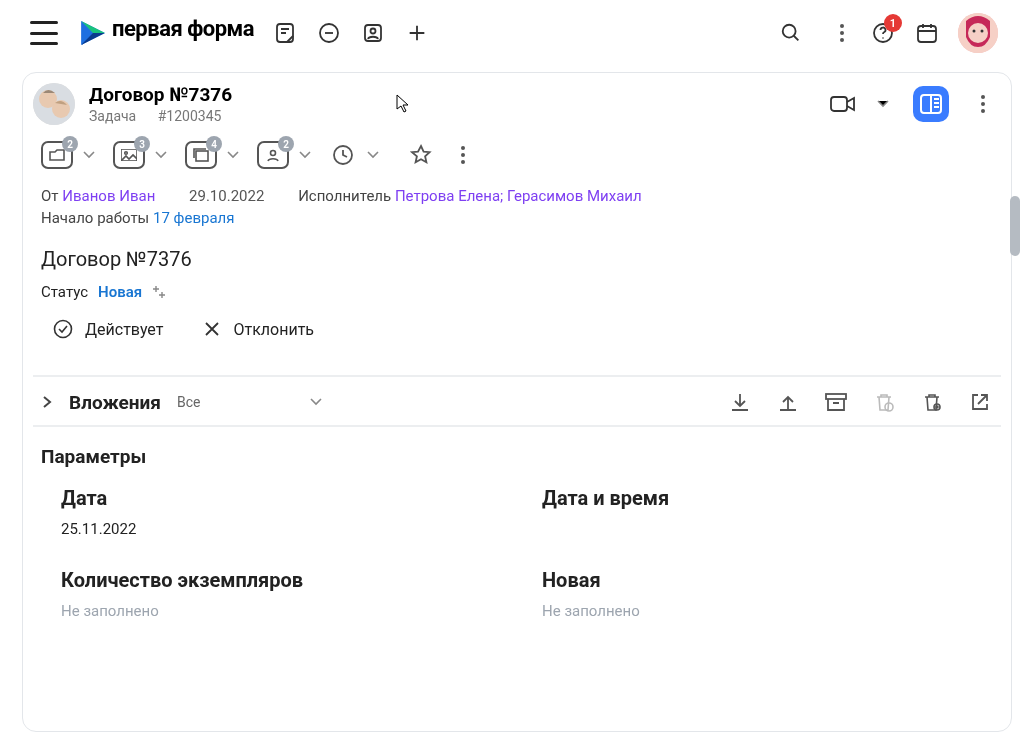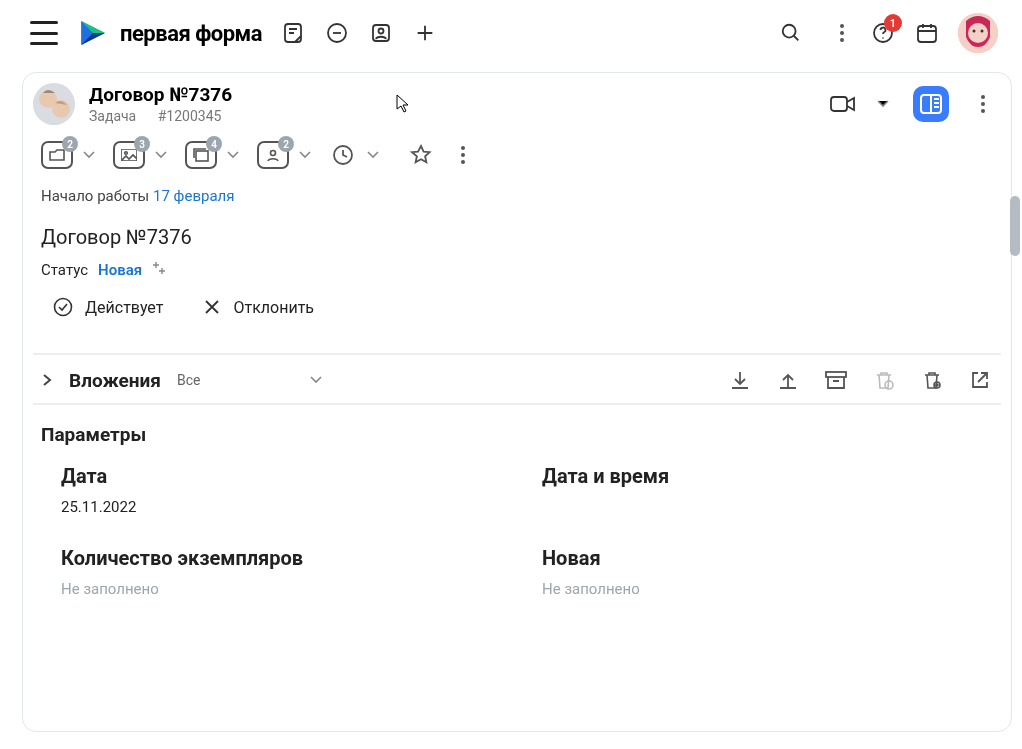--- a/index.html
+++ b/index.html
@@ -16,21 +16,21 @@
   
   .topbar {
     height: 66px;
     display: flex;
     align-items: center;
     padding: 0 24px 0 30px;
     gap: 18px;
   }
   .hamburger { width: 28px; height: 24px; display:flex; flex-direction:column; justify-content:space-between; cursor:pointer;}
   .hamburger div { height: 3px; background:#222; border-radius:2px;}
-  .logo { display:flex; align-items:center; gap:10px; }
+  .logo { display:flex; gap:2px; }
   .logo-sym { width:34px; height:34px; position:relative; }
   .logo-text { font-weight:700; font-size:22px; color:#000; letter-spacing:-0.5px;}
   .top-icon { width:26px; height:26px; display:flex; align-items:center; justify-content:center; color:#444; cursor:pointer; position:relative;}
   .top-icon svg { stroke:#333; fill:none; }
   .spacer { flex:1; }
   .badge-red {
     position:absolute; top:-6px; right:-6px; background:#e53935; color:#fff;
     border-radius:50%; width:18px; height:18px; font-size:11px; display:flex;
     align-items:center; justify-content:center; font-weight:600;
   }
@@ -89,21 +89,21 @@
   .meta { padding: 14px 18px 4px 18px; font-size:15px; }
   .meta-row { margin-bottom:4px; }
   .meta-label { color:#444; }
   .meta-link { color:#7e3ff2; }
   .meta-date { color:#555; margin-left:30px; }
   .meta-exec { margin-left:30px; }
   .blue-link { color:#1976d2; }
 
   .breadcrumb { color:#666; padding: 12px 18px 2px 18px; font-size:15px;}
   .doc-title { padding: 12px 18px 4px 18px; font-size:20px; color:#222; }
-  .status-row { padding: 8px 18px 4px 18px; display:flex; gap:10px; font-size:15px;}
+  .status-row { padding: 8px 18px 4px 18px; display:flex; align-items:center; gap:10px; font-size:15px;}
   .status-val { color:#1976d2; font-weight:600;}
   .filter-icon { color:#888;}
 
   .action-row { padding: 14px 18px 10px 30px; display:flex; gap:40px; align-items:center; font-size:16px;}
   .action-item { display:flex; align-items:center; gap:12px; cursor:pointer; color:#222;}
 
   
   .att-section { border-top: 2px solid #eceef0; margin:26px 10px 0 10px; padding:12px 8px 8px 8px; position:relative;}
   .att-section::after { content:''; position:absolute; left:0; right:0; bottom:-4px; height:2px; background:#eceef0;}
   .att-row { display:flex; align-items:center; gap:16px;}
@@ -329,20 +329,29 @@
     </div>
     <div class="vdots">
         <span></span>
         <span></span>
         <span></span>
       </div>
   </div>
 
   <div class="meta">
     <div class="meta-row">
+      <span class="meta-label">От</span>
+      <span class="meta-link">Иванов Иван</span>
+      <span class="meta-date">29.10.2022</span>
+      <span class="meta-exec">
+        <span class="meta-label">Исполнитель</span>
+        <span class="meta-link">Петрова Елена; Герасимов Михаил</span>
+      </span>
+    </div>
+    <div class="meta-row">
       <span class="meta-label">Начало работы</span>
       <span class="blue-link">17 февраля</span>
     </div>
   </div>
 
   <div class="doc-title">Договор №7376</div>
 
   <div class="status-row">
     <span>Статус</span>
     <span class="status-val">Новая</span>

